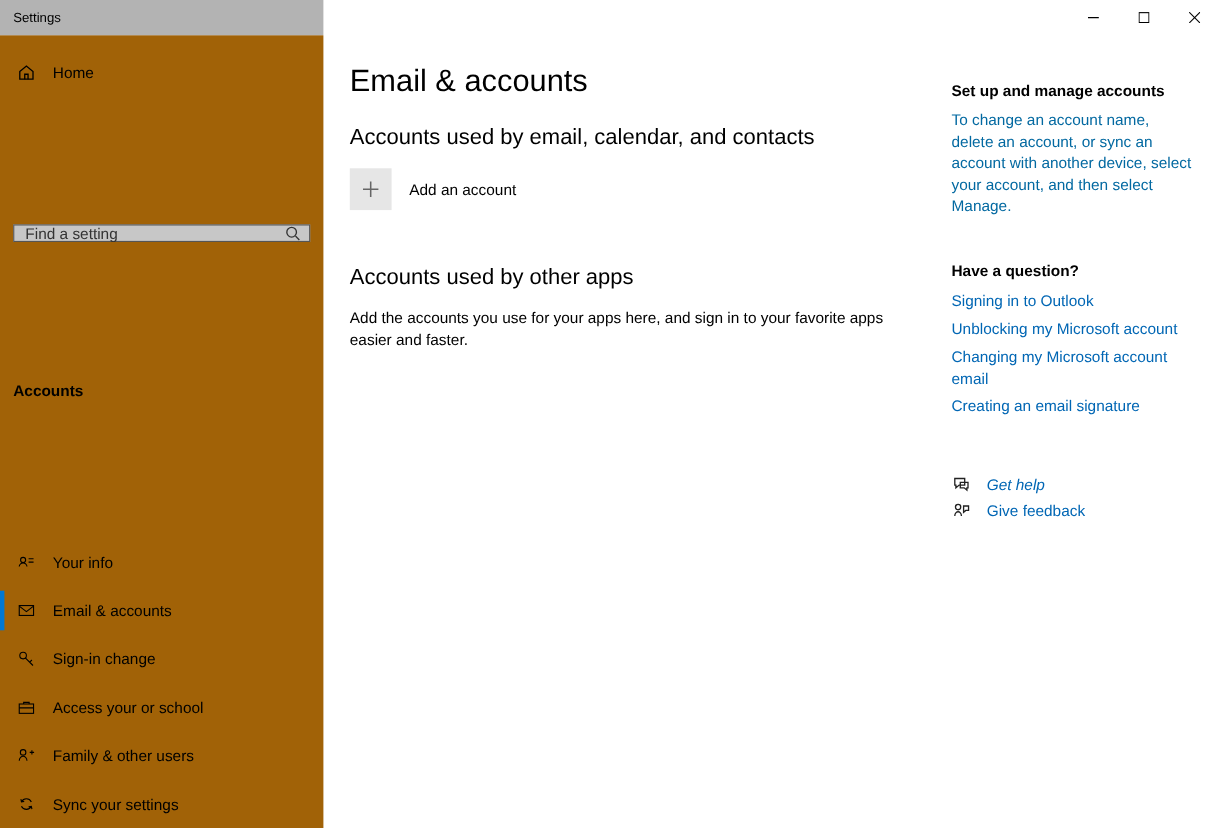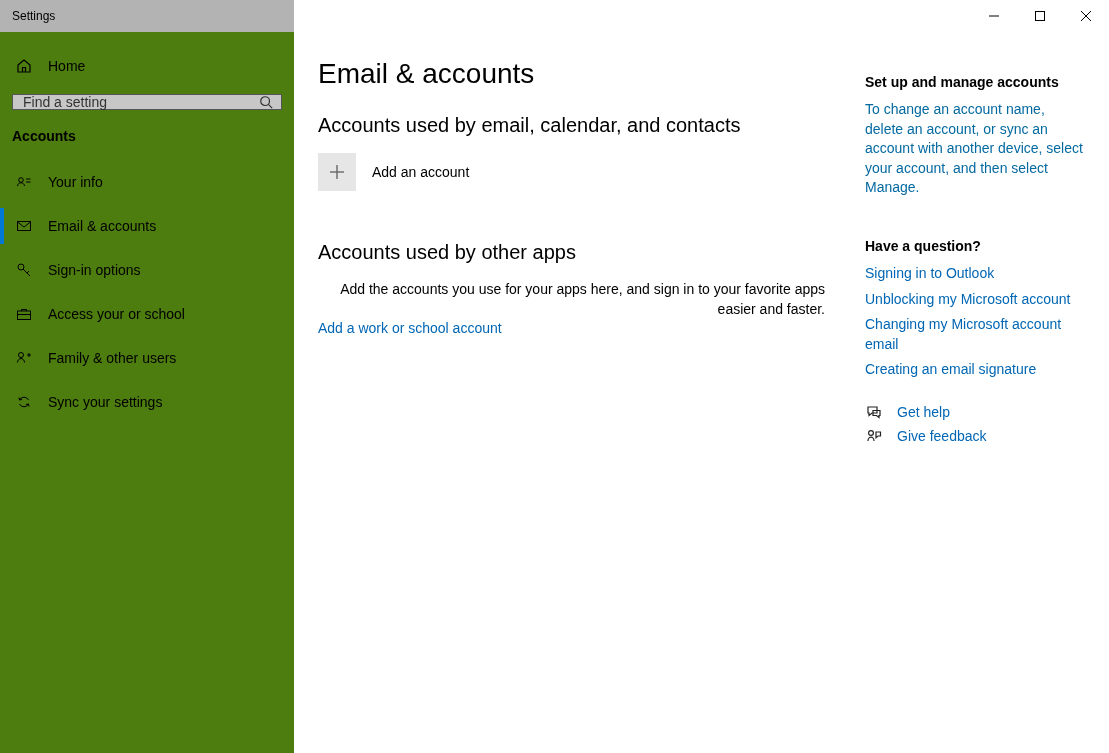--- a/index.html
+++ b/index.html
@@ -37,24 +37,25 @@
   }
   .win-btn svg { stroke:currentColor; }
 
   
   .app {
     display:flex;
     height:calc(100% - 32px);
   }
   .sidebar {
     width:294px;
-    background:#4d7c0f;
+    background:#a16207;
     display:flex;
     flex-direction:column;
     padding-top:12px;
+    justify-content:space-between;
   }
   .side-item {
     display:flex;
     align-items:center;
     height:44px;
     padding-left:14px;
     gap:14px;
     cursor:default;
     font-size:14px;
     color:#000;
@@ -141,22 +142,21 @@
     background:#e6e6e6;
     display:flex;
     align-items:center;
     justify-content:center;
     font-size:20px;
     color:#555;
   }
   .body-text {
     font-size:14px;
     line-height:1.4;
-    margin:0 0 1px 0;
-    text-align:right;
+    margin:0 0 14px 0;
   }
   .link {
     color:#0066b4;
     font-size:14px;
     cursor:default;
     margin-bottom:8px;
   }
   .rail-head {
     font-size:14px;
     font-weight:600;
@@ -264,21 +264,21 @@
         </span>
         <span>Email &amp; accounts</span>
       </div>
       <div class="side-item">
         <span class="icon-slot">
           <svg width="16" height="16" viewBox="0 0 16 16" fill="none" stroke="#000" stroke-width="1">
               <circle cx="5" cy="5" r="3"></circle>
               <path d="M7 7 L14 14 M11 11 L13 9"></path>
             </svg>
         </span>
-        <span>Sign-in options</span>
+        <span>Sign-in change</span>
       </div>
       <div class="side-item">
         <span class="icon-slot">
           <svg width="16" height="16" viewBox="0 0 16 16" fill="none" stroke="#000" stroke-width="1">
               <rect x="1.5" y="5" width="13" height="8.5"></rect>
               <path d="M5.5 5 V3.5 H10.5 V5"></path>
               <line x1="1.5" y1="8.5" x2="14.5" y2="8.5"></line>
             </svg>
         </span>
         <span>Access your or school</span>
@@ -316,36 +316,35 @@
           <svg width="18" height="18" viewBox="0 0 18 18" stroke="#666" stroke-width="1.4">
               <line x1="9" y1="2" x2="9" y2="16"></line>
               <line x1="2" y1="9" x2="16" y2="9"></line>
             </svg>
         </div>
         <span>Add an account</span>
       </div>
 
       <h2 class="sub">Accounts used by other apps</h2>
       <p class="body-text">Add the accounts you use for your apps here, and sign in to your favorite apps easier and faster.</p>
-      <div class="link">Add a work or school account</div>
     </div>
 
     <div class="right-rail">
       <p class="rail-head">Set up and manage accounts</p>
       <p class="rail-text">To change an account name, delete an account, or sync an account with another device, select your account, and then select Manage.</p>
 
       <p class="rail-head">Have a question?</p>
       <div class="rail-links">
         <div class="link">Signing in to Outlook</div>
         <div class="link">Unblocking my Microsoft account</div>
         <div class="link">Changing my Microsoft account email</div>
         <div class="link">Creating an email signature</div>
       </div>
 
-      <div class="help-row" style="margin-top:24px;">
+      <div class="help-row" style="margin-top:52px;font-style:italic;">
         <span class="icon-slot">
           <svg width="16" height="16" viewBox="0 0 16 16" fill="none" stroke="#222" stroke-width="1.2">
               <path d="M2 3h9v6H6l-3 2.5V9H2z"></path>
               <path d="M7 6.5h7v5h-1v2l-2.5-2H7z"></path>
             </svg>
         </span>
         <span class="link" style="margin:0;">Get help</span>
       </div>
       <div class="help-row" style="margin-top:4px;">
         <span class="icon-slot">

